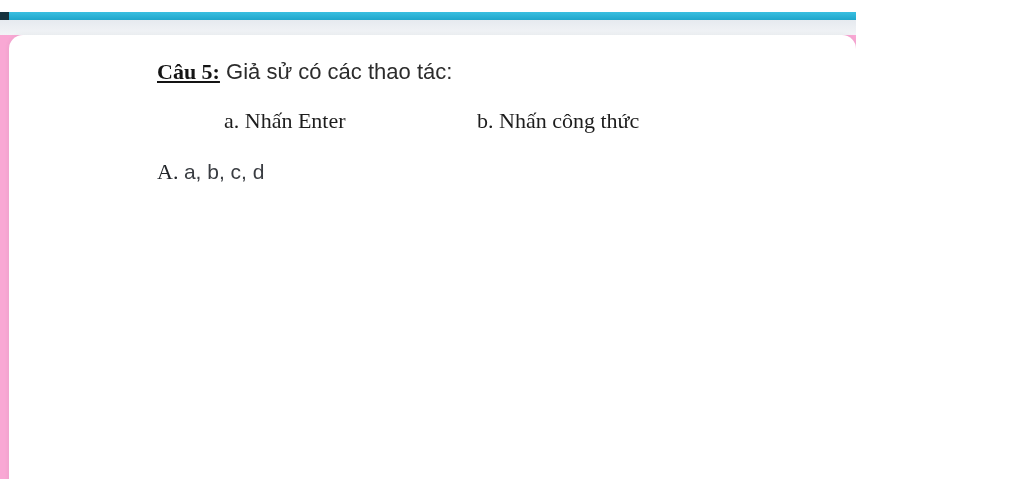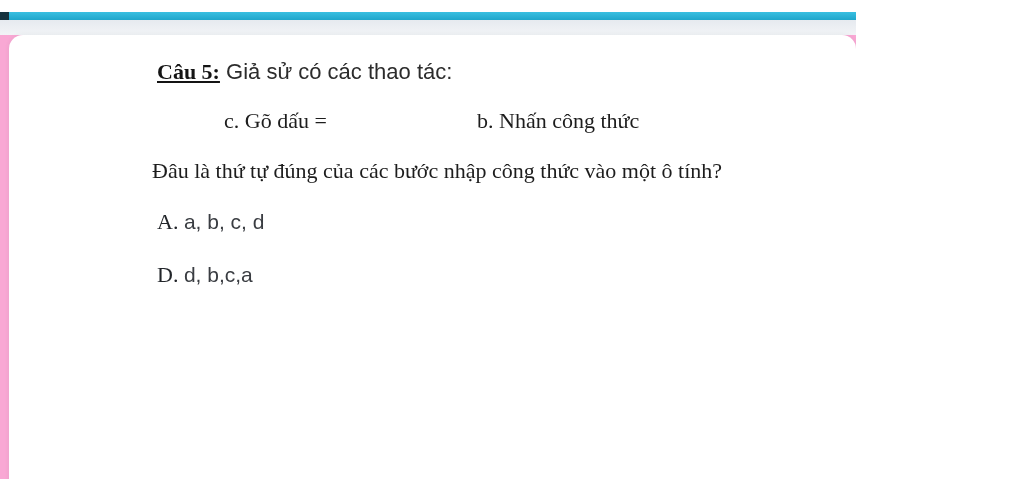--- a/index.html
+++ b/index.html
@@ -89,25 +89,23 @@
 
   <div class="strip"></div>
 
   <div class="card">
 
     <div class="q-heading">
       <span class="q-label">Câu 5:</span><span class="q-intro"> Giả sử có các thao tác:</span>
     </div>
 
     <div class="ops">
-      <div class="op"><span>c. </span><span>Gõ dấu =</span></div>
+      <div class="op"><span>a. </span><span>Nhấn Enter</span></div>
       <div class="op"><span>b. </span><span>Nhấn công thức</span></div>
     </div>
 
-    <div class="prompt">Đâu là thứ tự đúng của các bước nhập công thức vào một ô tính?</div>
 
     <div class="choices">
       <div class="choice"><span class="choice-letter">A. </span><span class="choice-value">a, b, c, d</span></div>
-      <div class="choice"><span class="choice-letter">D. </span><span class="choice-value">d, b,c,a</span></div>
     </div>
 
   </div>
 </div>
 
 </body></html>

